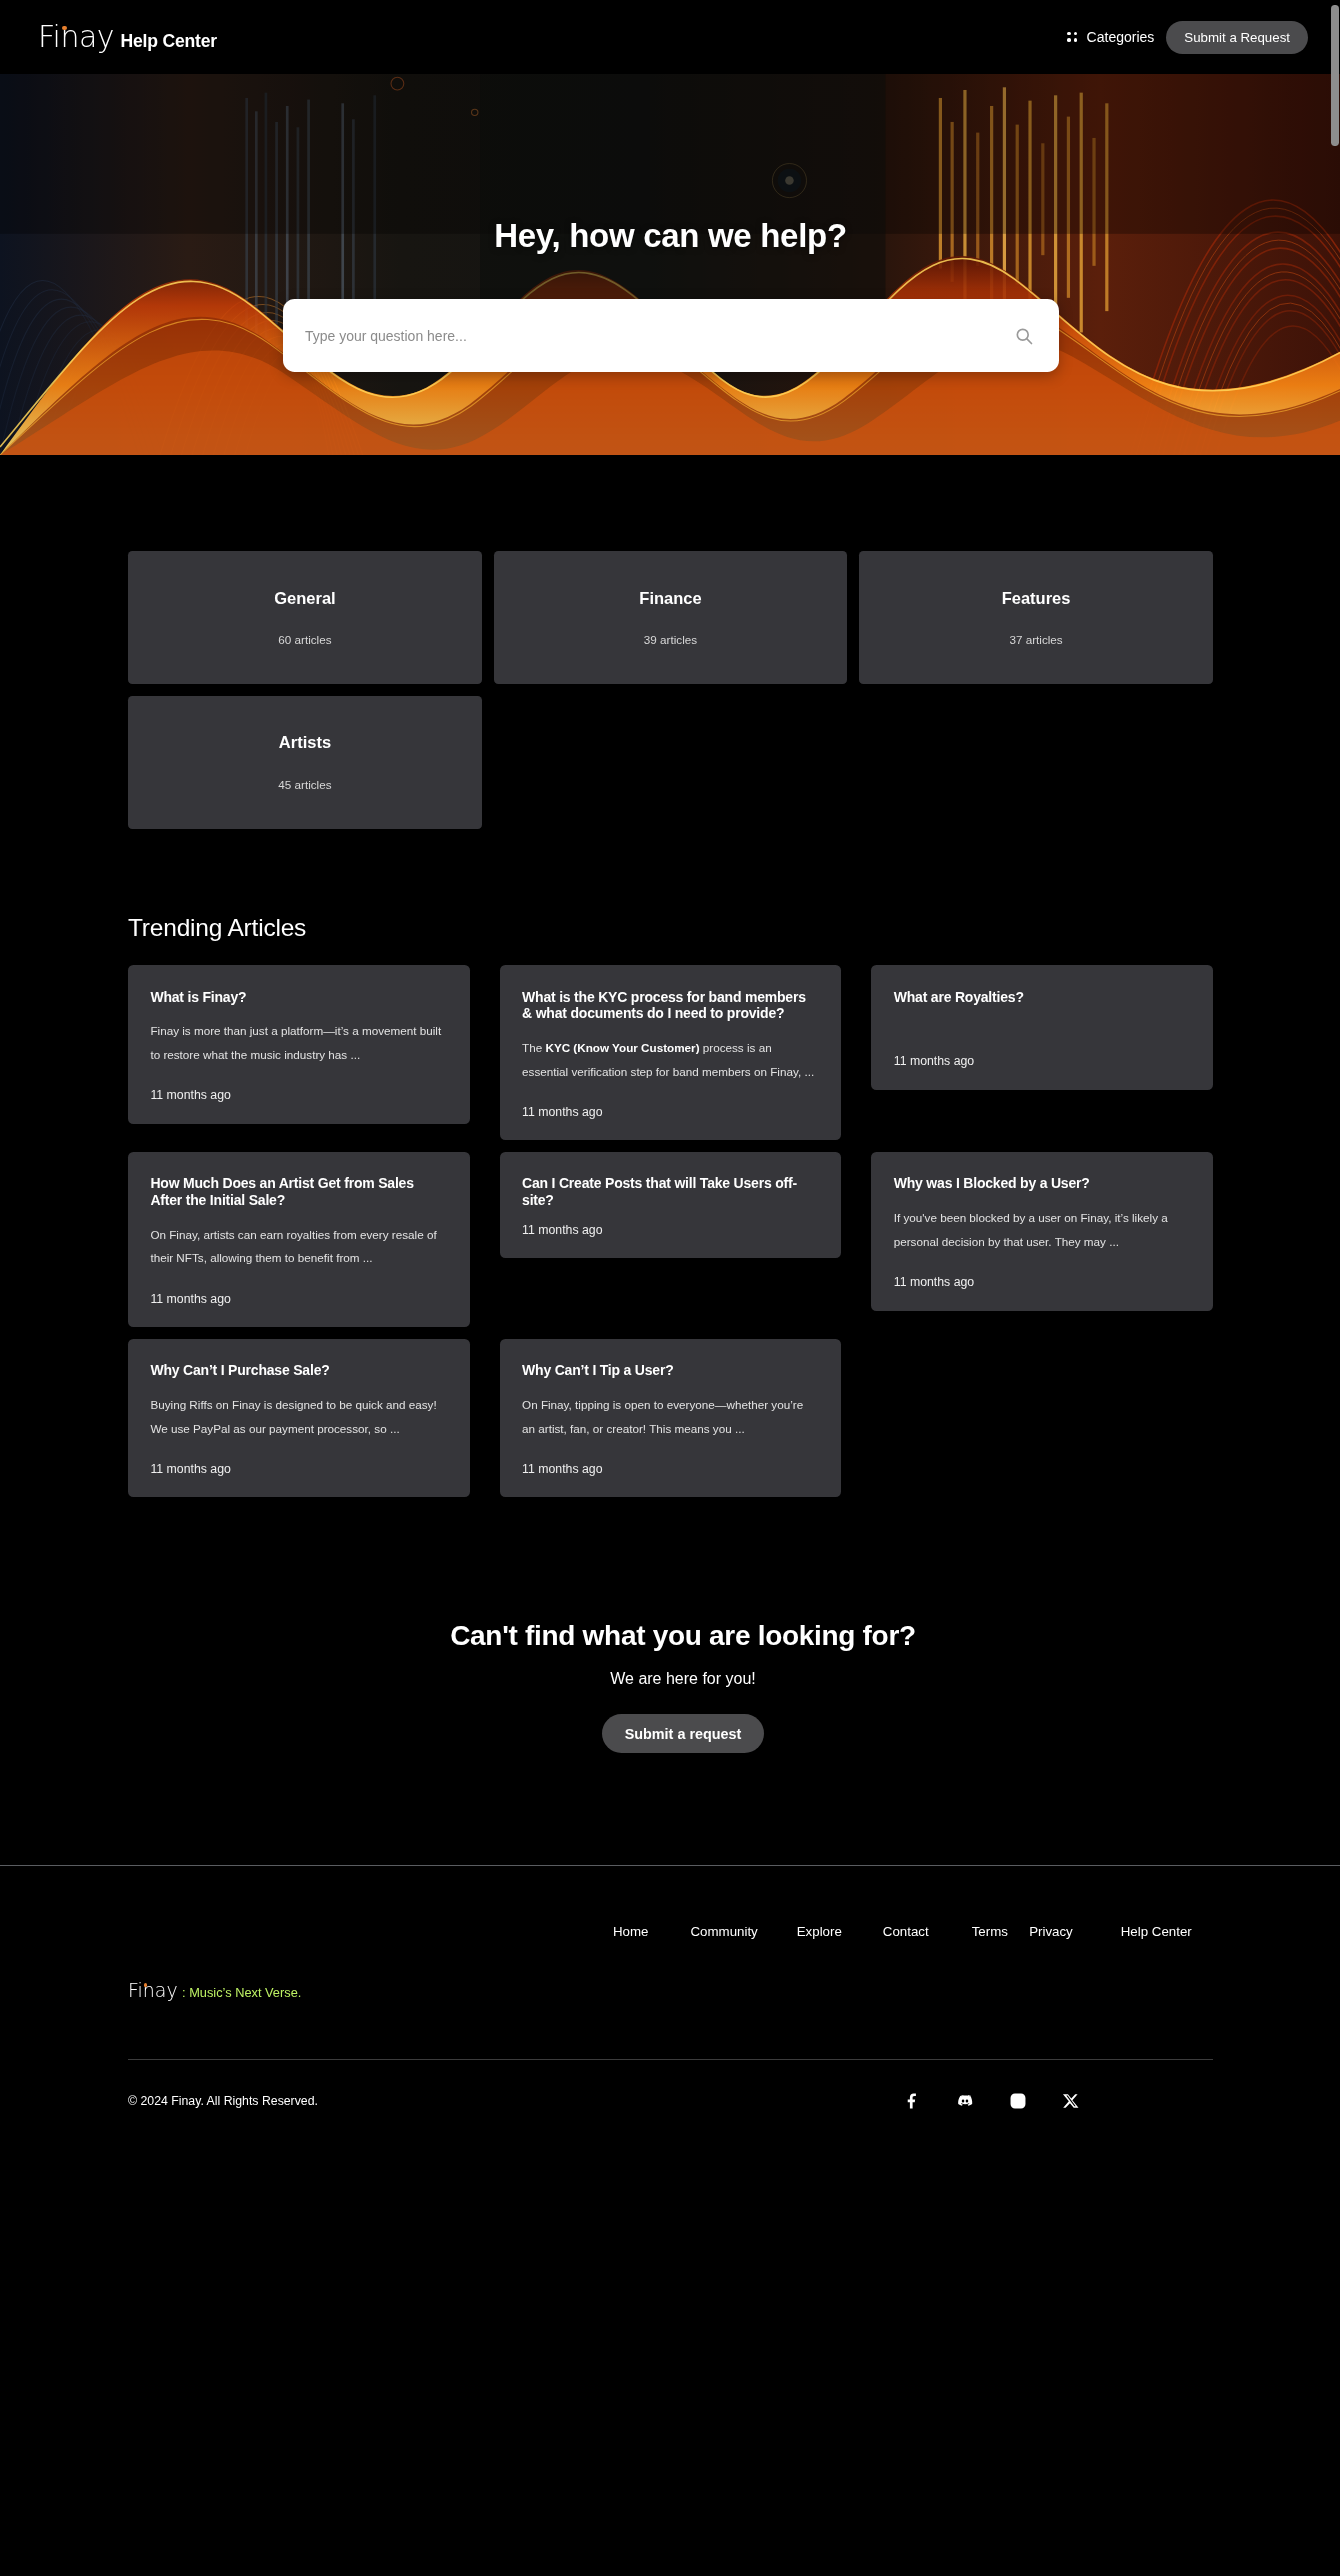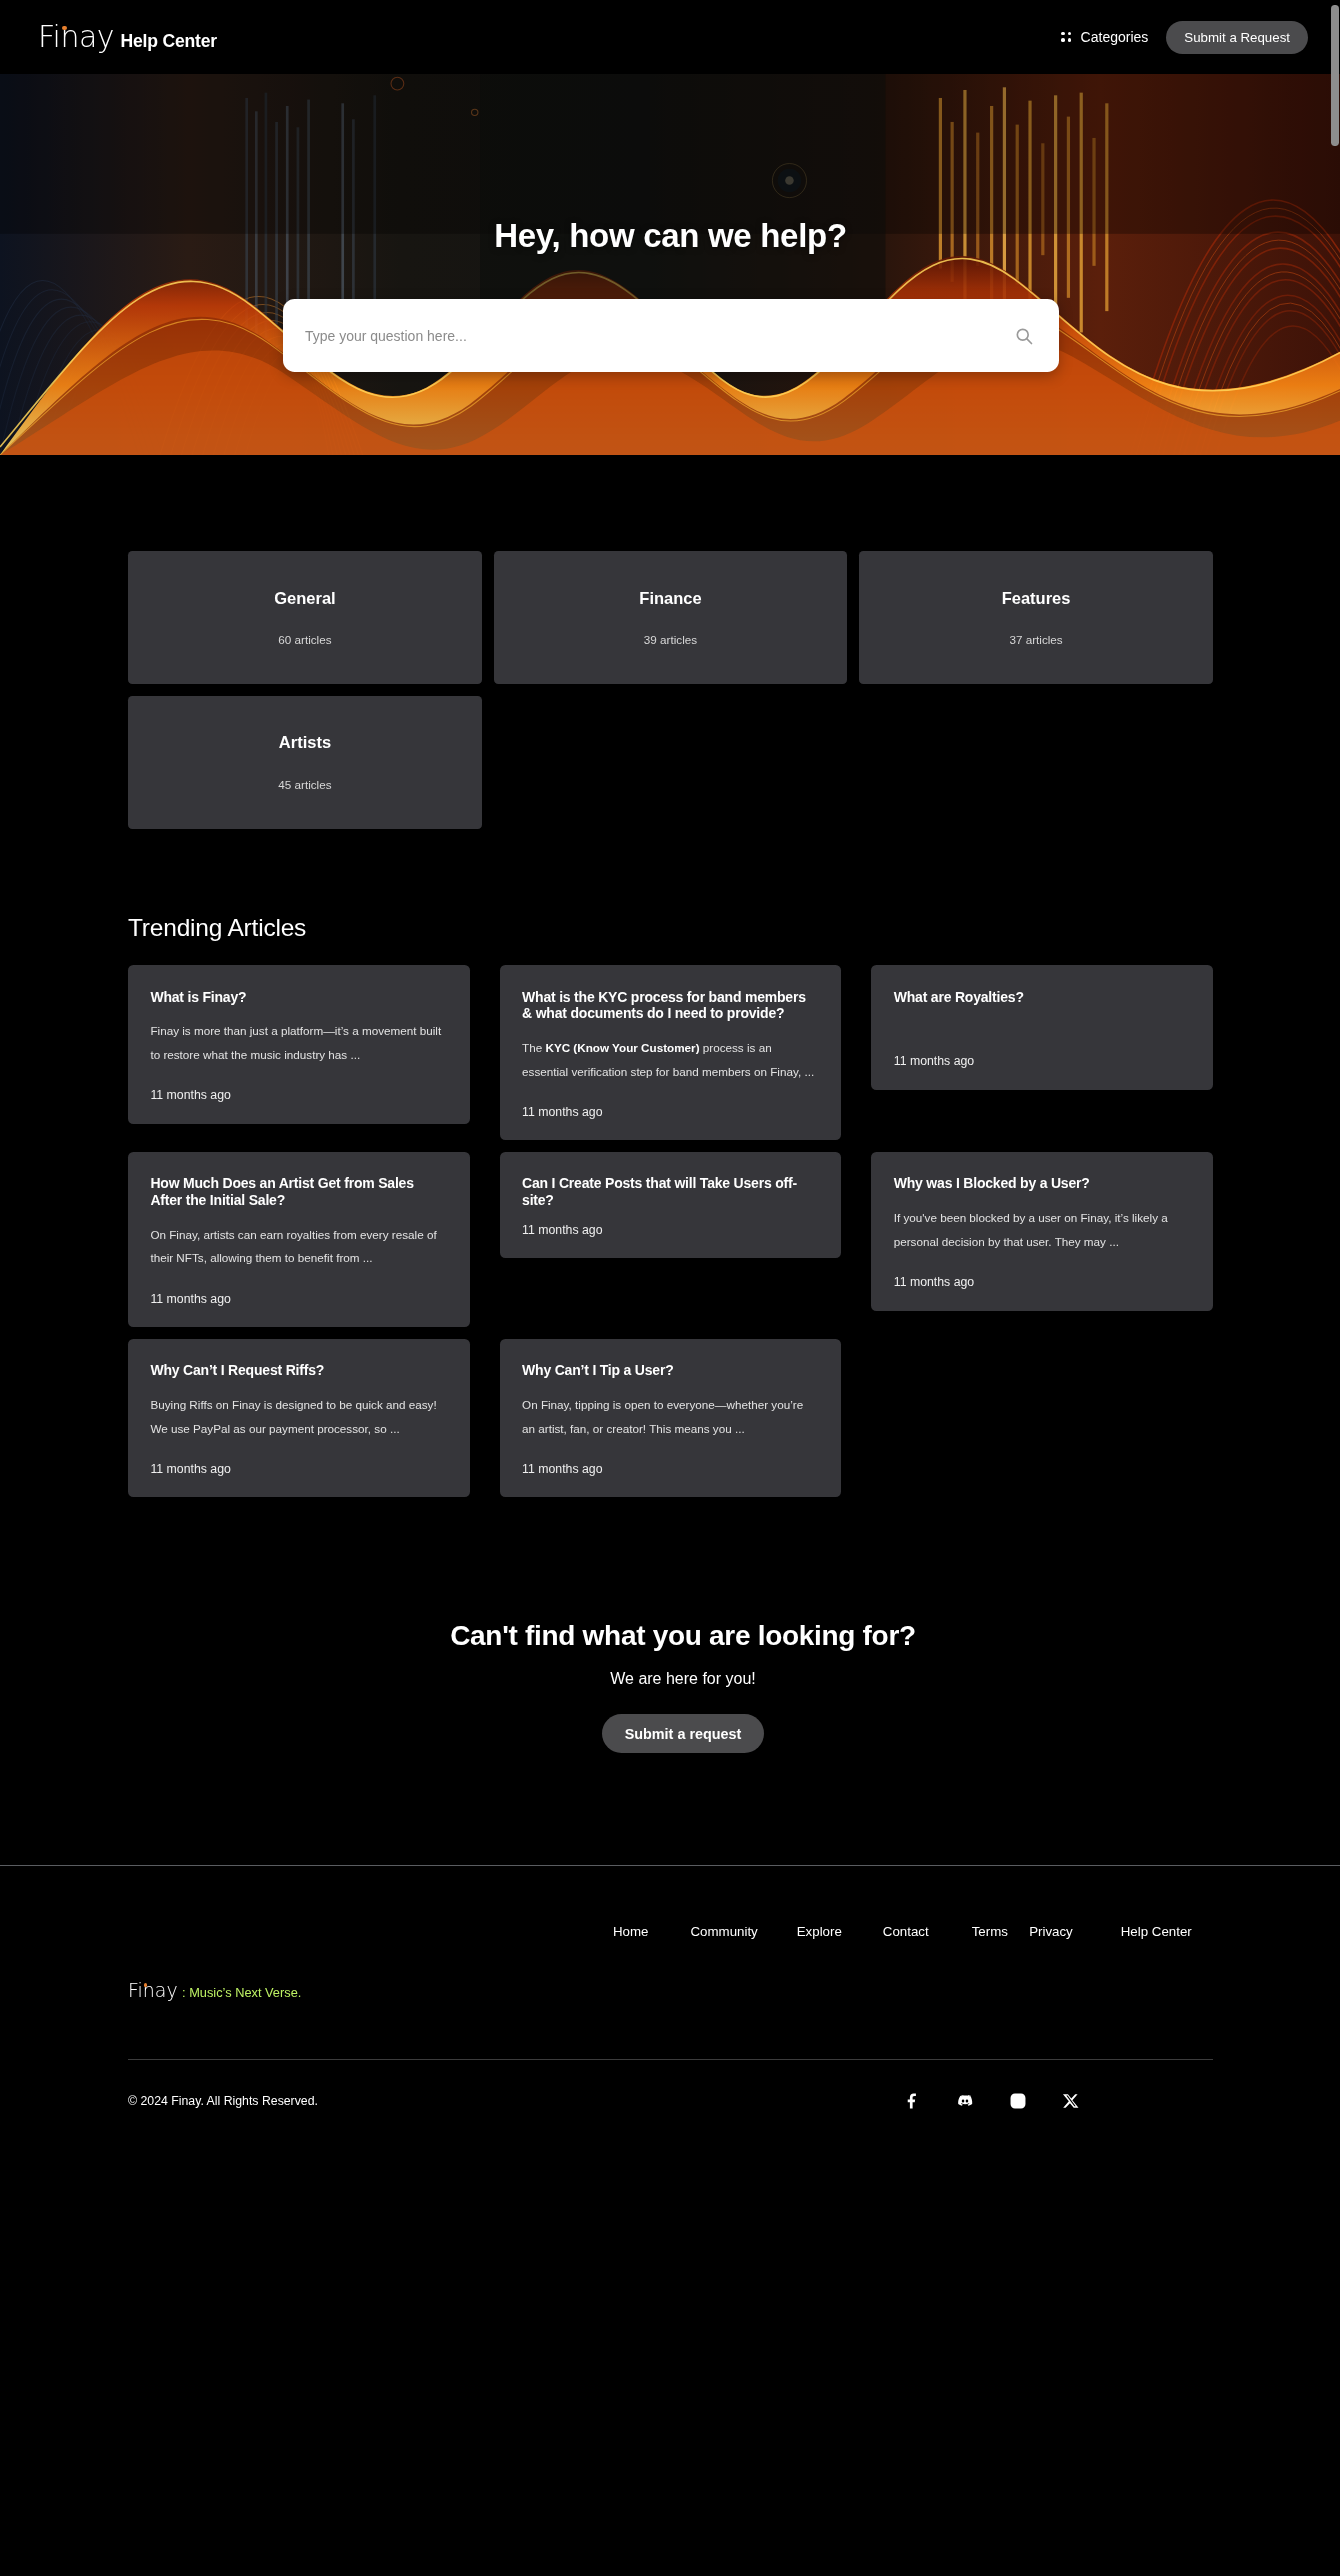--- a/index.html
+++ b/index.html
@@ -42,21 +42,21 @@
     font-size: 17.6px;
     font-weight: 700;
     color: #ffffff;
     margin-left: 6.4px;
     letter-spacing: -0.2px;
   }
   .header-right {
     margin-left: auto;
     display: flex;
     align-items: center;
-    gap: 18px;
+    gap: 12px;
     justify-content: flex-end;
   }
   .categories-link {
     display: flex; align-items: center; gap: 8.5px;
     color: #ffffff; font-size: 14px; cursor: pointer;
   }
   .grid-dots {
     width: 10.7px; height: 10.7px;
     display: grid;
     grid-template-columns: 3.7px 3.7px;
@@ -521,21 +521,21 @@
       <div class="art-date">11 months ago</div>
     </article>
 
     <article class="art-card">
       <div class="art-title">Why was I Blocked by a User?</div>
       <div class="art-excerpt">If you've been blocked by a user on Finay, it’s likely a personal decision by that user. They may ...</div>
       <div class="art-date">11 months ago</div>
     </article>
 
     <article class="art-card">
-      <div class="art-title">Why Can’t I Request Riffs?</div>
+      <div class="art-title">Why Can’t I Purchase Sale?</div>
       <div class="art-excerpt">Buying Riffs on Finay is designed to be quick and easy! We use PayPal as our payment processor, so ...</div>
       <div class="art-date">11 months ago</div>
     </article>
 
     <article class="art-card">
       <div class="art-title">Why Can’t I Tip a User?</div>
       <div class="art-excerpt">On Finay, tipping is open to everyone—whether you’re an artist, fan, or creator! This means you ...</div>
       <div class="art-date">11 months ago</div>
     </article>
 

